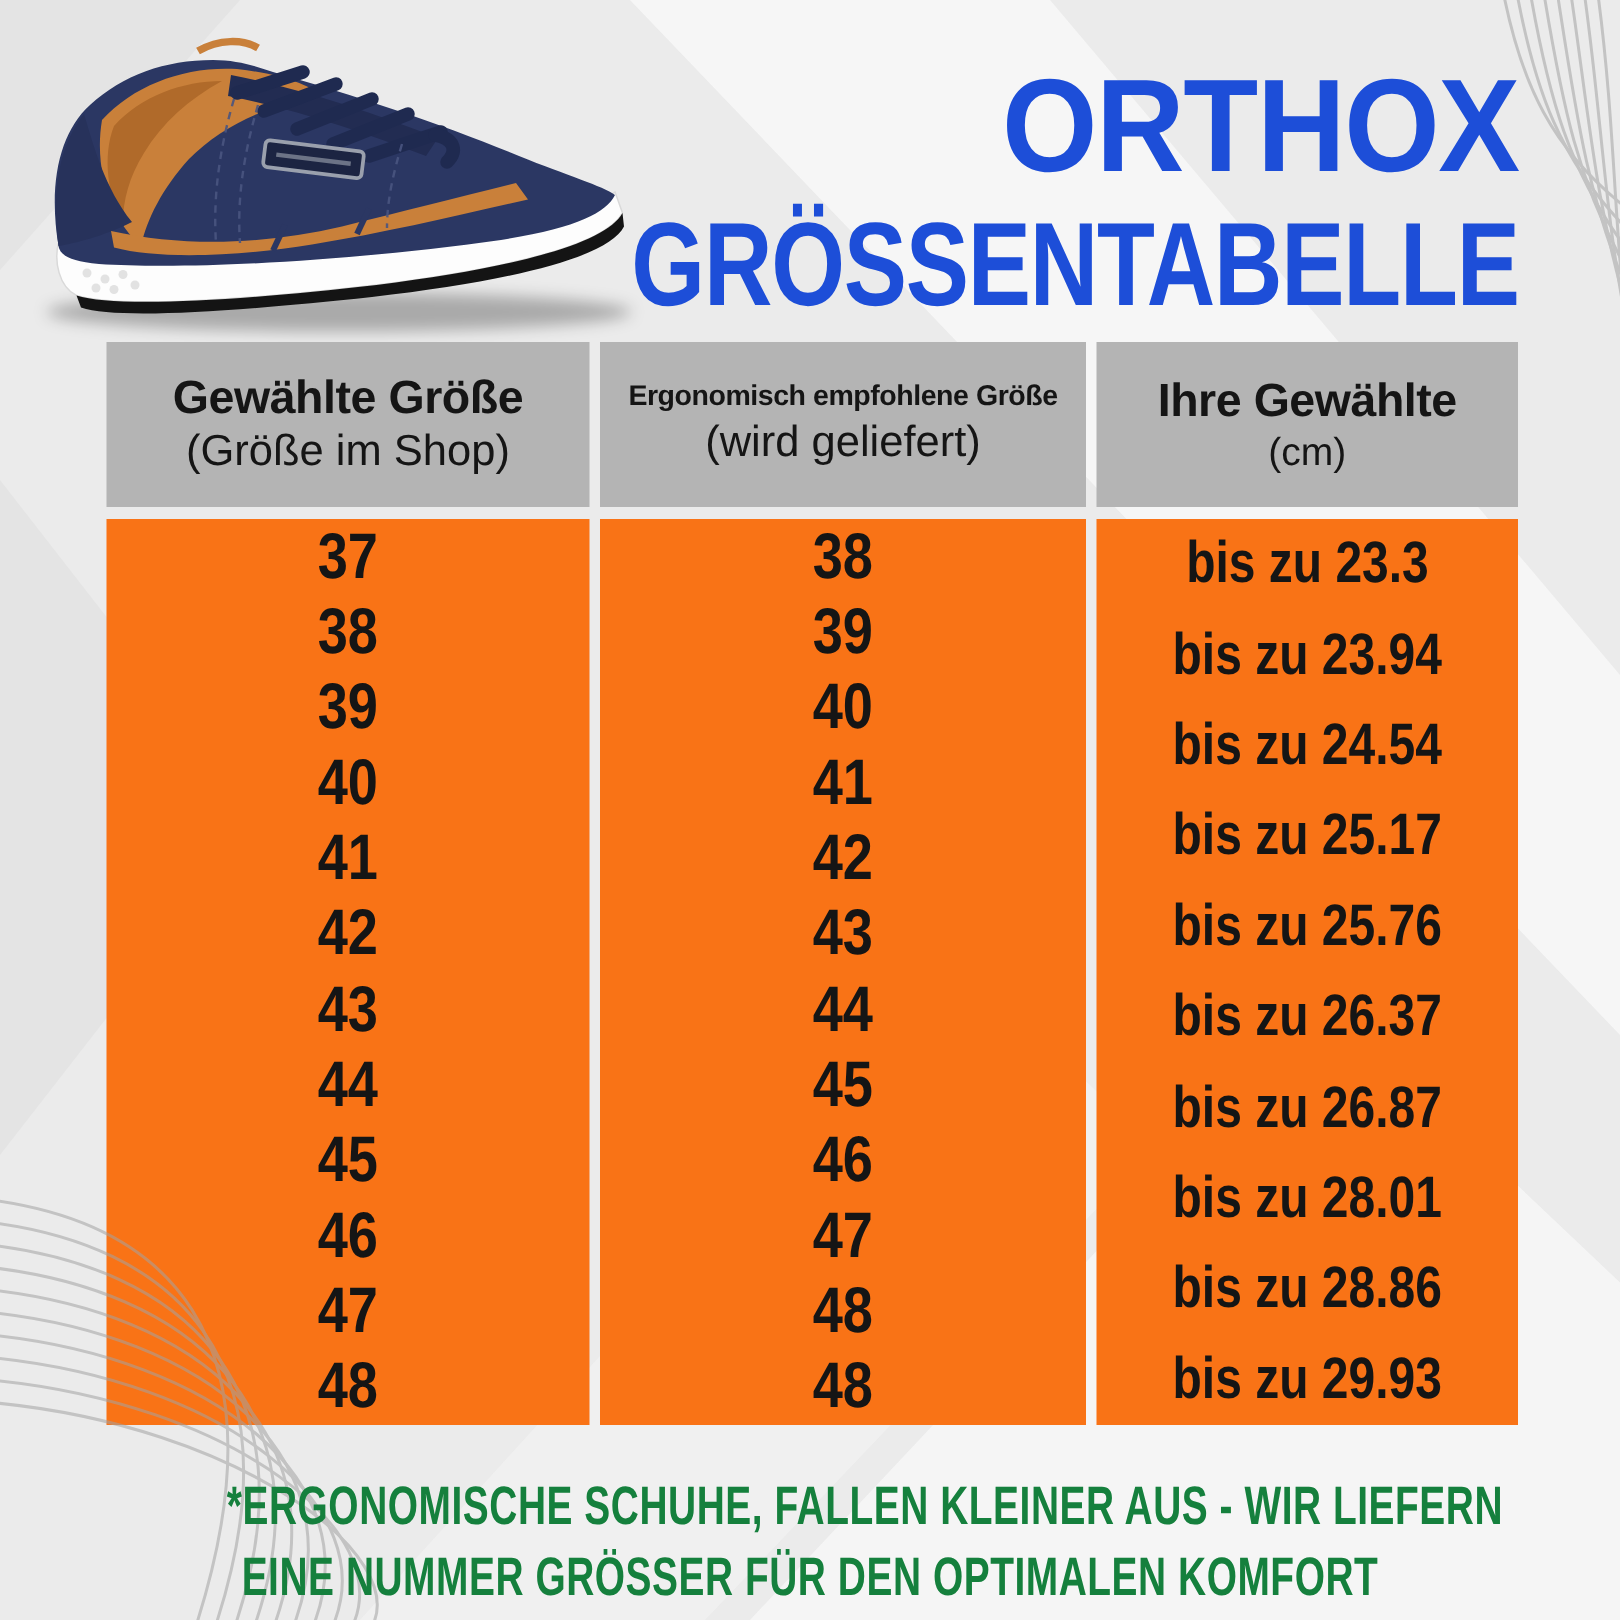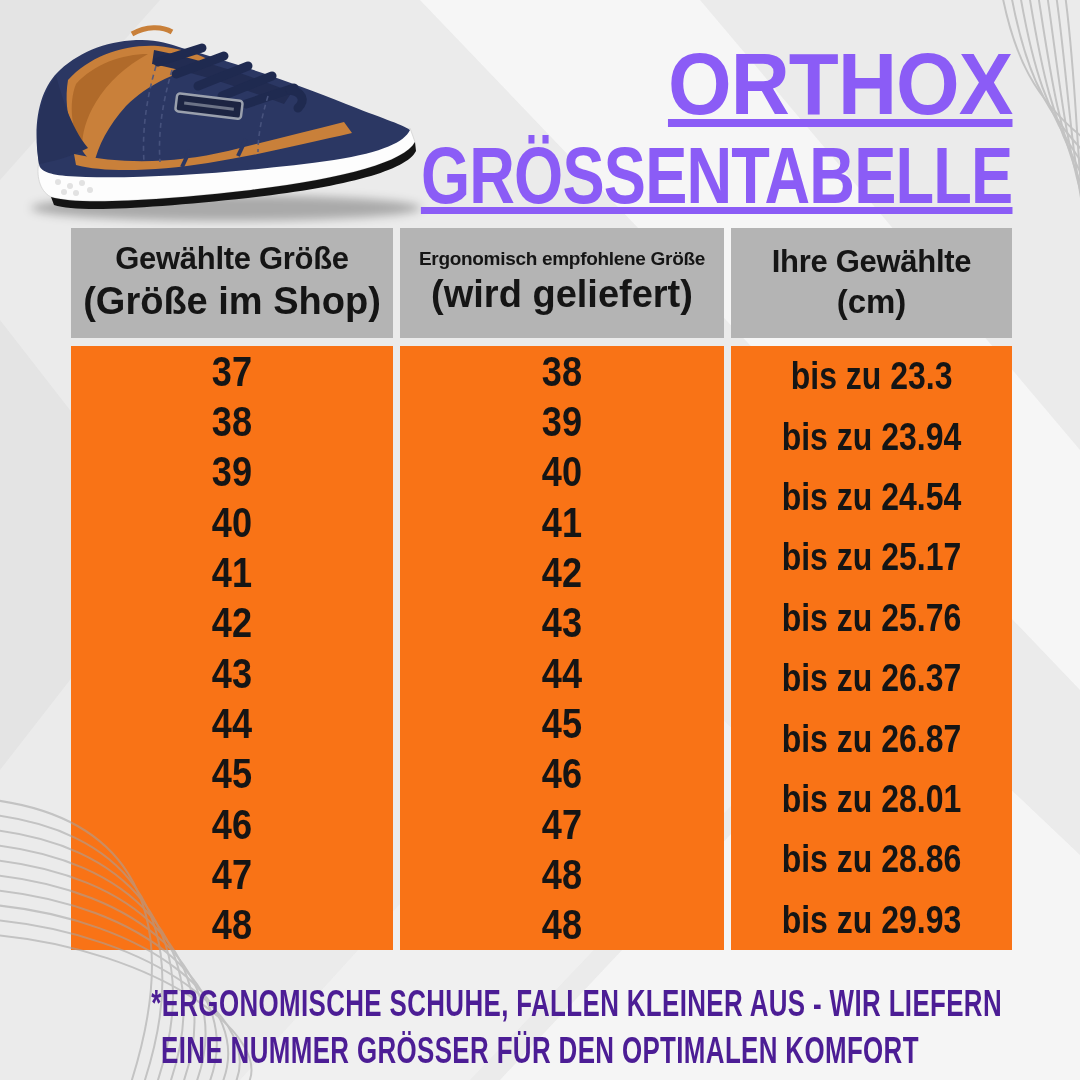--- a/index.html
+++ b/index.html
@@ -5,47 +5,47 @@
   html,body{margin:0;padding:0;}
   .canvas{
     position:relative; width:1080px; height:1080px; overflow:hidden;
     background:#ebebeb; font-family:"Liberation Sans", sans-serif; color:#151515;
   }
   .bg-svg, .wave-svg{position:absolute; left:0; top:0; pointer-events:none;}
   .wave-svg{z-index:5;}
   .shoe{position:absolute; left:6px; top:4px; z-index:2;}
 
   
-  .title{position:absolute; top:40px; right:68px; text-align:right; z-index:3; color:#8b5cf6;text-decoration:underline;}
+  .title{position:absolute; top:40px; right:68px; text-align:right; z-index:3; color:#1d4ed8;}
   .title .t1{font-size:88px; font-weight:900; line-height:1; letter-spacing:-1px;
     transform:scaleX(.93); transform-origin:right center;}
   .title .t2{font-size:79px; font-weight:900; line-height:.95; letter-spacing:-1px;
     margin-top:10px; transform:scaleX(.80); transform-origin:right center;}
 
   
   .size-table{
     position:absolute; left:71px; top:228px; width:941px; z-index:4;
     display:grid; grid-template-columns:322px 324px 281px; grid-template-rows:110px 604px;
     column-gap:7px; row-gap:8px; background:transparent;
   }
   .th{
     background:#b4b4b4; display:flex; flex-direction:column; align-items:center;
     justify-content:center; text-align:center; padding:4px 6px; box-sizing:border-box;
   }
   .th .main{font-weight:700; font-size:31px; line-height:1.15; letter-spacing:-.3px;}
   .th.mid .main{font-size:19px;}
-  .th .sub{font-weight:700; font-size:38px; line-height:1.2; margin-top:2px;}
-  .th .sub.semibold{font-weight:700; font-size:33px;}
+  .th .sub{font-weight:400; font-size:29px; line-height:1.2; margin-top:2px;}
+  .th .sub.semibold{font-weight:400; font-size:26px;}
   .body-col{background:#f97316; display:flex; flex-direction:column;}
   .cell{flex:1; display:flex; align-items:center; justify-content:center;}
   .num{font-size:43px; font-weight:600; transform:scaleX(.84); transform-origin:center;}
   .foot{font-size:39px; font-weight:600; transform:scaleX(.82); transform-origin:center; white-space:nowrap;}
 
   
-  .footnote{position:absolute; left:0; right:0; top:981px; text-align:center; z-index:6; color:#4c1d95;}
+  .footnote{position:absolute; left:0; right:0; top:981px; text-align:center; z-index:6; color:#15803d;}
   .fn-line{font-size:36px; font-weight:800; line-height:1.3; letter-spacing:.5px;
     transform:scaleX(.72); transform-origin:center; white-space:nowrap;}
 </style>
 </head>
 <body>
 
 <div class="canvas">
 
   <svg class="bg-svg" width="1080" height="1080">
     <polygon points="420,0 700,0 1080,450 1080,690" fill="#f7f7f7" opacity="0.9"></polygon>

